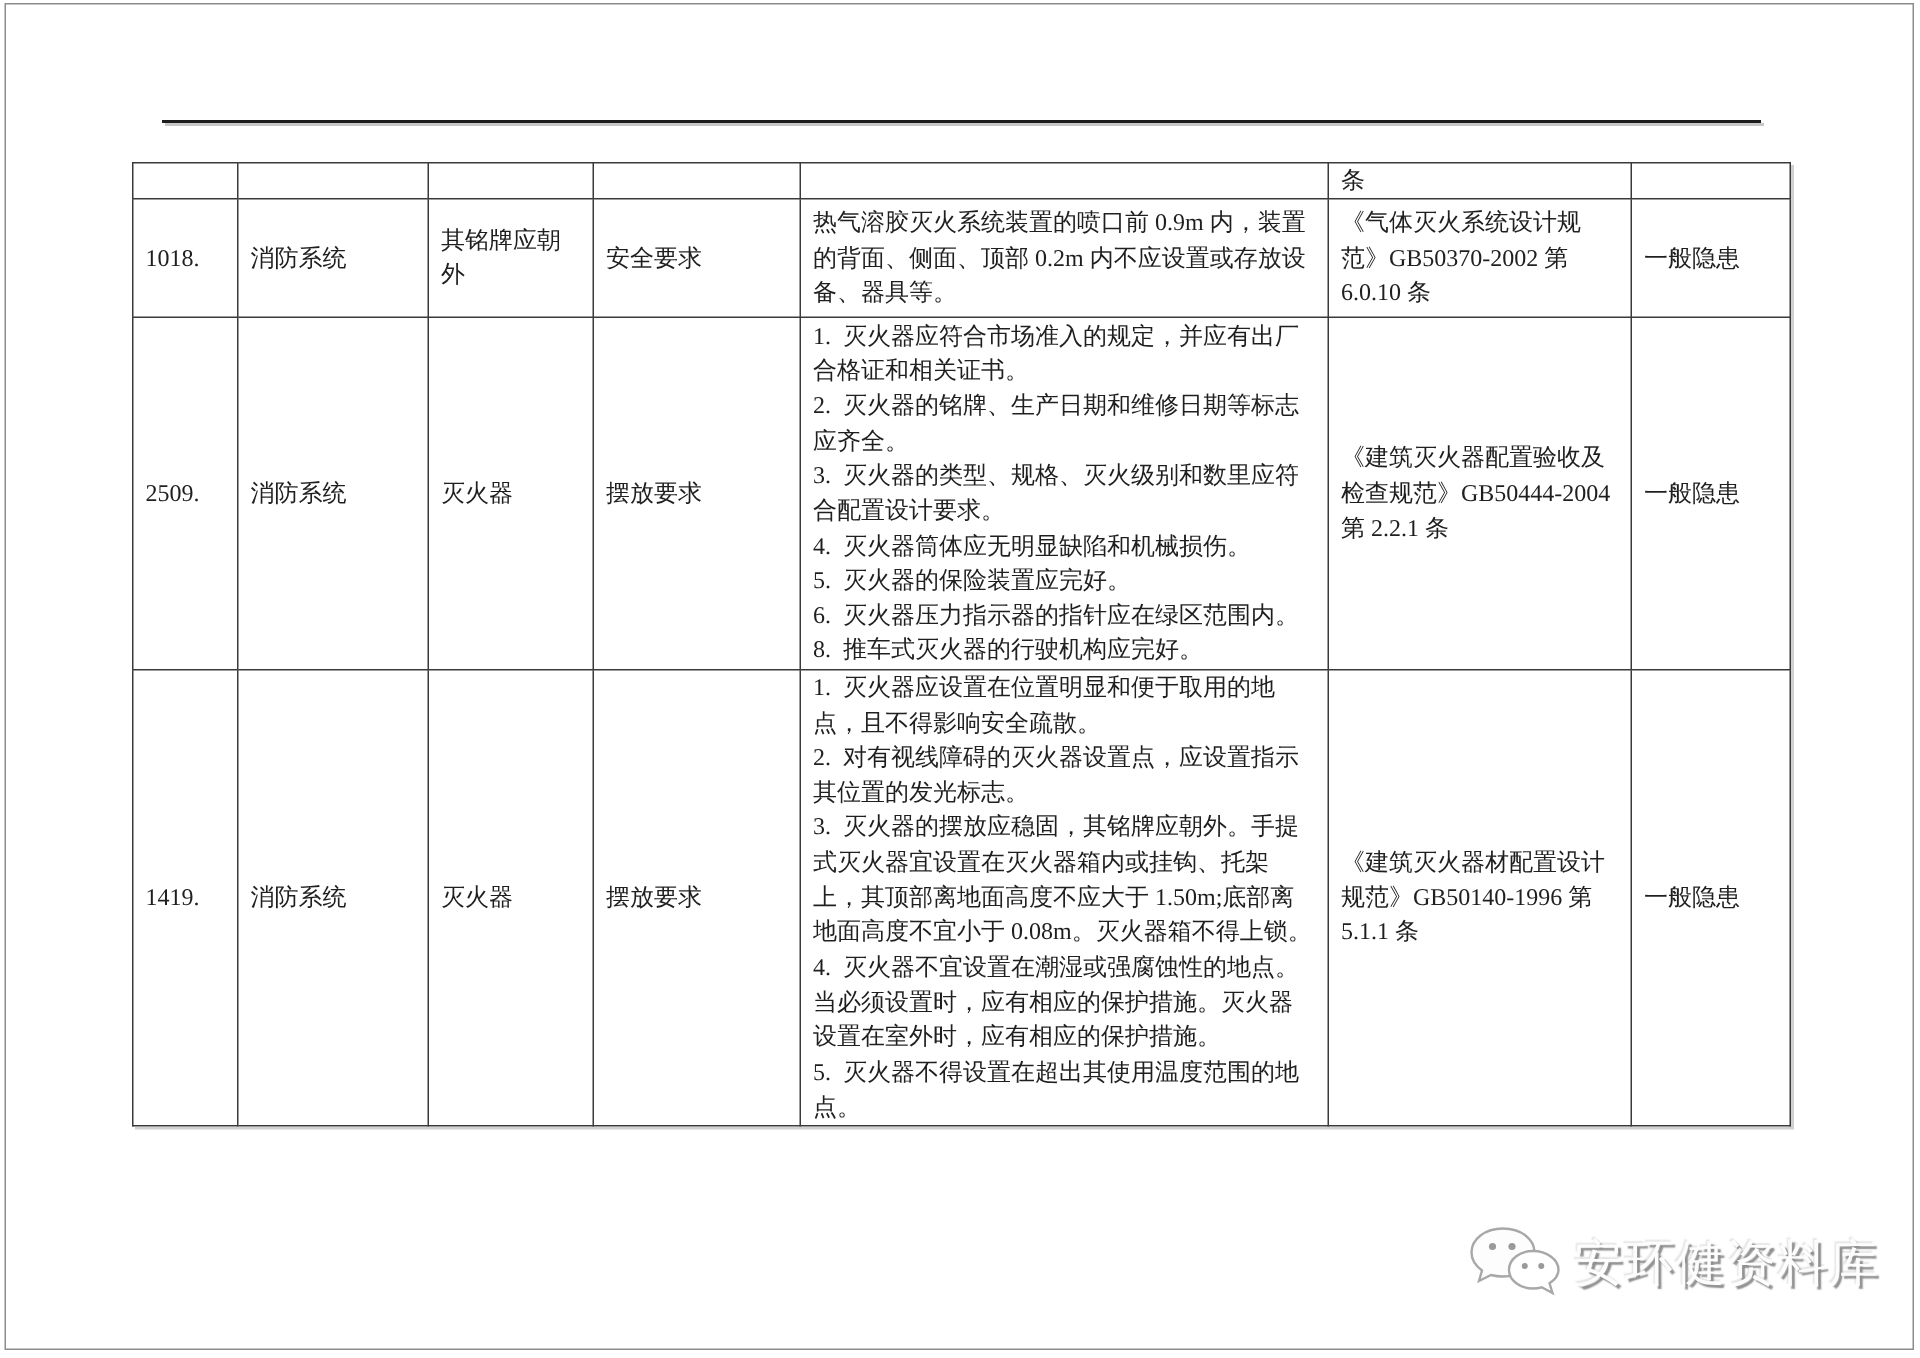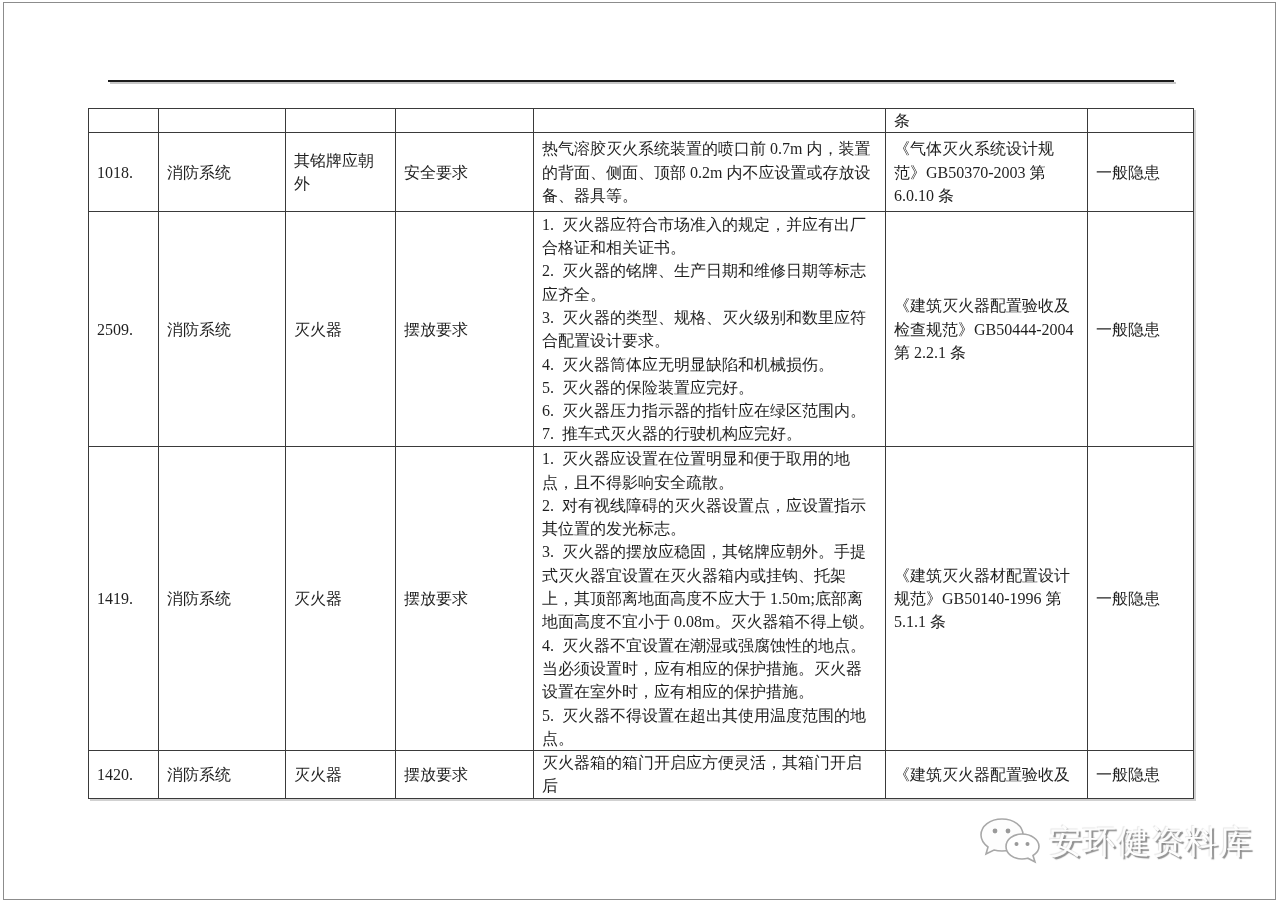--- a/index.html
+++ b/index.html
@@ -113,59 +113,50 @@
         <td></td>
         <td class="c-desc"></td>
         <td>条</td>
         <td></td>
       </tr>
       <tr class="r1">
         <td>1018.</td>
         <td>消防系统</td>
         <td>其铭牌应朝外</td>
         <td>安全要求</td>
-        <td class="c-desc">热气溶胶灭火系统装置的喷口前 0.7m 内，装置的背面、侧面、顶部 0.2m 内不应设置或存放设备、器具等。</td>
-        <td>《气体灭火系统设计规范》GB50370-2003 第 6.0.10 条</td>
+        <td class="c-desc">热气溶胶灭火系统装置的喷口前 0.9m 内，装置的背面、侧面、顶部 0.2m 内不应设置或存放设备、器具等。</td>
+        <td>《气体灭火系统设计规范》GB50370-2002 第 6.0.10 条</td>
         <td>一般隐患</td>
       </tr>
       <tr class="r2">
         <td>2509.</td>
         <td>消防系统</td>
         <td>灭火器</td>
         <td>摆放要求</td>
         <td class="c-desc">1.  灭火器应符合市场准入的规定，并应有出厂合格证和相关证书。
 2.  灭火器的铭牌、生产日期和维修日期等标志应齐全。
 3.  灭火器的类型、规格、灭火级别和数里应符合配置设计要求。
 4.  灭火器筒体应无明显缺陷和机械损伤。
 5.  灭火器的保险装置应完好。
 6.  灭火器压力指示器的指针应在绿区范围内。
-7.  推车式灭火器的行驶机构应完好。</td>
+8.  推车式灭火器的行驶机构应完好。</td>
         <td>《建筑灭火器配置验收及检查规范》GB50444-2004 第 2.2.1 条</td>
         <td>一般隐患</td>
       </tr>
       <tr class="r3">
         <td>1419.</td>
         <td>消防系统</td>
         <td>灭火器</td>
         <td>摆放要求</td>
         <td class="c-desc">1.  灭火器应设置在位置明显和便于取用的地点，且不得影响安全疏散。
 2.  对有视线障碍的灭火器设置点，应设置指示其位置的发光标志。
 3.  灭火器的摆放应稳固，其铭牌应朝外。手提式灭火器宜设置在灭火器箱内或挂钩、托架上，其顶部离地面高度不应大于 1.50m;底部离地面高度不宜小于 0.08m。灭火器箱不得上锁。
 4.  灭火器不宜设置在潮湿或强腐蚀性的地点。当必须设置时，应有相应的保护措施。灭火器设置在室外时，应有相应的保护措施。
 5.  灭火器不得设置在超出其使用温度范围的地点。</td>
         <td>《建筑灭火器材配置设计规范》GB50140-1996 第 5.1.1 条</td>
-        <td>一般隐患</td>
-      </tr>
-      <tr class="r4">
-        <td>1420.</td>
-        <td>消防系统</td>
-        <td>灭火器</td>
-        <td>摆放要求</td>
-        <td class="c-desc">灭火器箱的箱门开启应方便灵活，其箱门开启后</td>
-        <td>《建筑灭火器配置验收及</td>
         <td>一般隐患</td>
       </tr>
     </tbody>
   </table>
 
   <div class="watermark">
     <span class="watermark-icon">
       <svg width="62" height="52" viewBox="0 0 62 52">
         <g fill="#fdfdfd" stroke="#a8a8a8" stroke-width="1.6">
           <path d="M24 3 C12 3 3 10 3 19 C3 24 6 28 10 31 L8 38 L16 34 C18.5 34.7 21 35 24 35 C36 35 45 28 45 19 C45 10 36 3 24 3 Z"></path>

